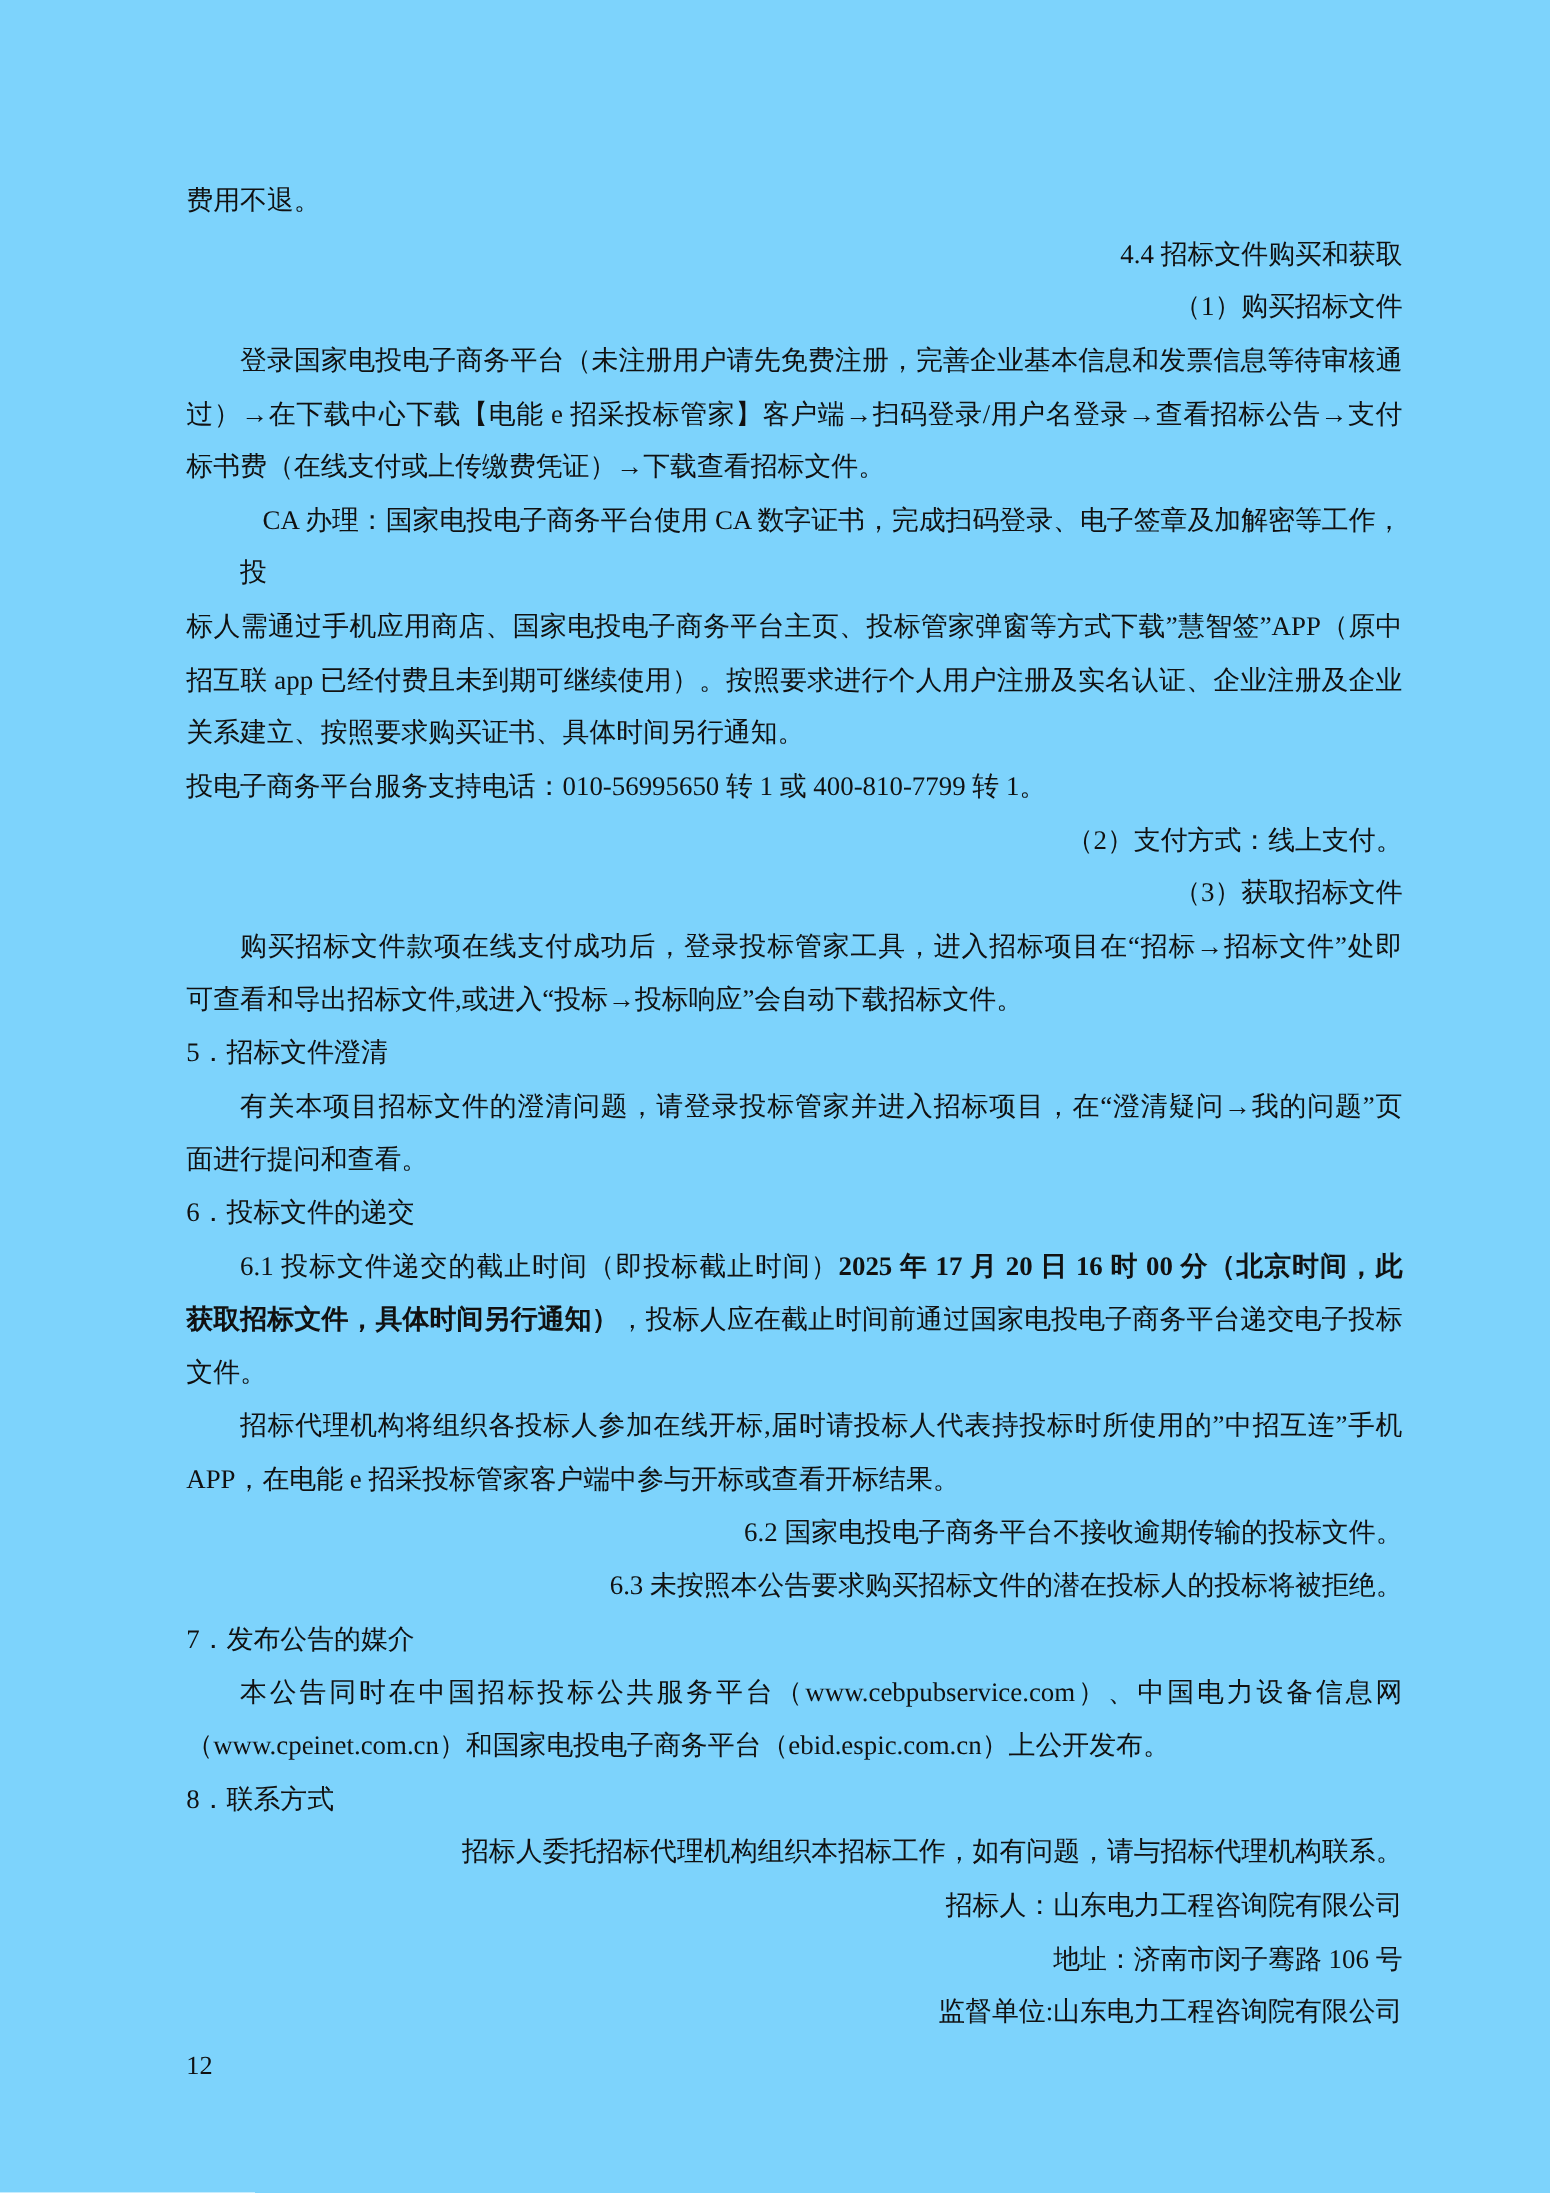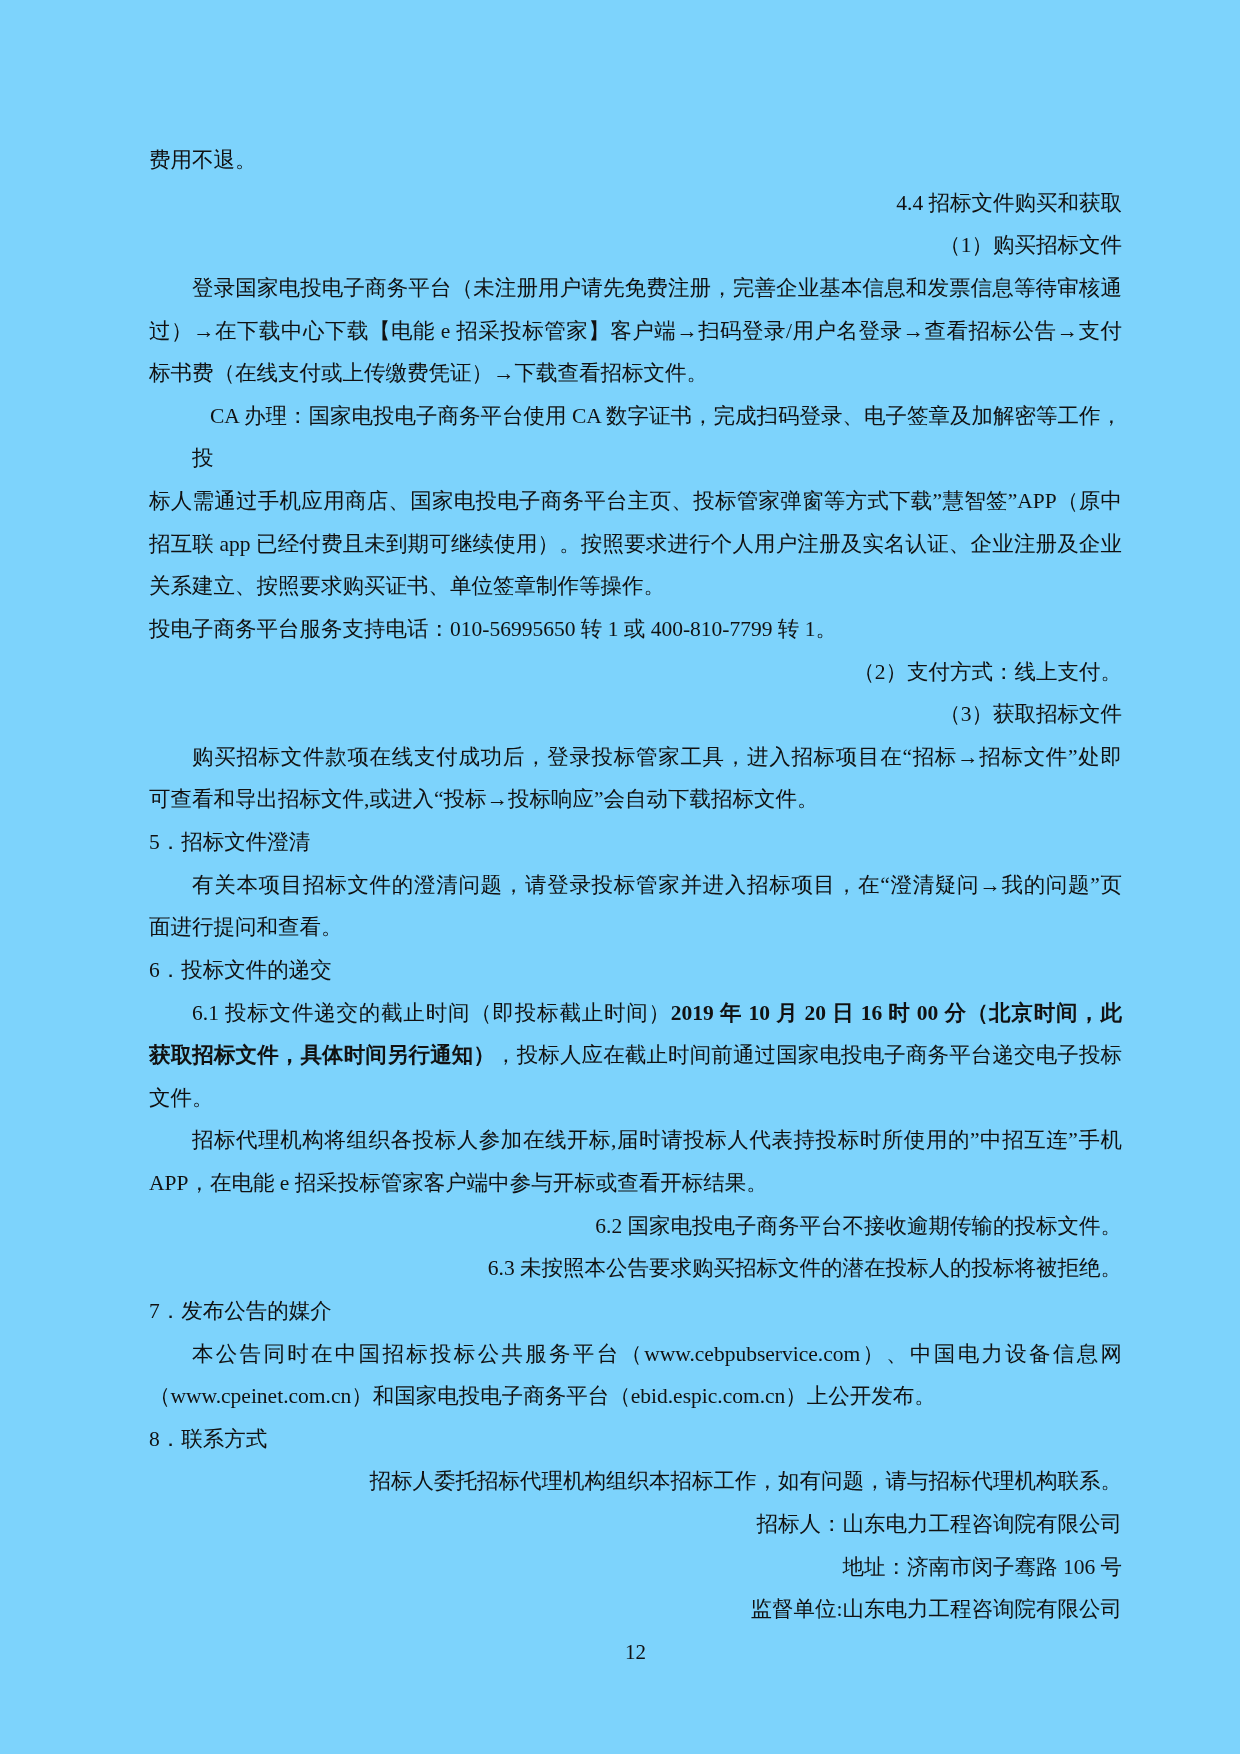--- a/index.html
+++ b/index.html
@@ -37,51 +37,51 @@
     text-align: right;
   }
   .b {
     font-weight: 700;
   }
   .page-num {
     position: absolute;
     left: 149px;
     top: 1631px;
     width: 973px;
-    text-align: center;
+    text-align: left;
     font-size: 21px;
     line-height: 42.63px;
     color: #111111;
   }
 </style>
 </head>
 <body>
 
 <div class="page">
   <div class="doc-body">
       <div class="line"><span>费用不退。</span></div>
       <div class="line indent"><span>4.4 招标文件购买和获取</span></div>
       <div class="line indent"><span>（1）购买招标文件</span></div>
       <div class="line indent full"><span>登录国家电投电子商务平台（未注册用户请先免费注册，完善企业基本信息和发票信息等待审核通</span></div>
       <div class="line full"><span>过）→在下载中心下载【电能 e 招采投标管家】客户端→扫码登录/用户名登录→查看招标公告→支付</span></div>
       <div class="line"><span>标书费（在线支付或上传缴费凭证）→下载查看招标文件。</span></div>
       <div class="line indent full"><span>CA 办理：国家电投电子商务平台使用 CA 数字证书，完成扫码登录、电子签章及加解密等工作，投</span></div>
       <div class="line full"><span>标人需通过手机应用商店、国家电投电子商务平台主页、投标管家弹窗等方式下载”慧智签”APP（原中</span></div>
       <div class="line full"><span>招互联 app 已经付费且未到期可继续使用）。按照要求进行个人用户注册及实名认证、企业注册及企业</span></div>
-      <div class="line"><span>关系建立、按照要求购买证书、单位签章制作等操作。</span></div>
+      <div class="line"><span>关系建立、按照要求购买证书、具体时间另行通知。</span></div>
       <div class="line"><span>投电子商务平台服务支持电话：010-56995650 转 1 或 400-810-7799 转 1。</span></div>
       <div class="line indent"><span>（2）支付方式：线上支付。</span></div>
       <div class="line indent"><span>（3）获取招标文件</span></div>
       <div class="line indent full"><span>购买招标文件款项在线支付成功后，登录投标管家工具，进入招标项目在“招标→招标文件”处即</span></div>
       <div class="line"><span>可查看和导出招标文件,或进入“投标→投标响应”会自动下载招标文件。</span></div>
       <div class="line"><span>5．招标文件澄清</span></div>
       <div class="line indent full"><span>有关本项目招标文件的澄清问题，请登录投标管家并进入招标项目，在“澄清疑问→我的问题”页</span></div>
       <div class="line"><span>面进行提问和查看。</span></div>
       <div class="line"><span>6．投标文件的递交</span></div>
-      <div class="line indent full"><span>6.1 投标文件递交的截止时间（即投标截止时间）</span><span class="b">2019 年 10 月 20 日 16 时 00 分（北京时间，此</span></div>
+      <div class="line indent full"><span>6.1 投标文件递交的截止时间（即投标截止时间）</span><span class="b">2025 年 17 月 20 日 16 时 00 分（北京时间，此</span></div>
       <div class="line full"><span class="b">获取招标文件，具体时间另行通知）</span><span>，投标人应在截止时间前通过国家电投电子商务平台递交电子投标</span></div>
       <div class="line"><span>文件。</span></div>
       <div class="line indent full"><span>招标代理机构将组织各投标人参加在线开标,届时请投标人代表持投标时所使用的”中招互连”手机</span></div>
       <div class="line"><span>APP，在电能 e 招采投标管家客户端中参与开标或查看开标结果。</span></div>
       <div class="line indent"><span>6.2 国家电投电子商务平台不接收逾期传输的投标文件。</span></div>
       <div class="line indent"><span>6.3 未按照本公告要求购买招标文件的潜在投标人的投标将被拒绝。</span></div>
       <div class="line"><span>7．发布公告的媒介</span></div>
       <div class="line indent full"><span>本公告同时在中国招标投标公共服务平台（www.cebpubservice.com）、中国电力设备信息网</span></div>
       <div class="line"><span>（www.cpeinet.com.cn）和国家电投电子商务平台（ebid.espic.com.cn）上公开发布。</span></div>
       <div class="line"><span>8．联系方式</span></div>

